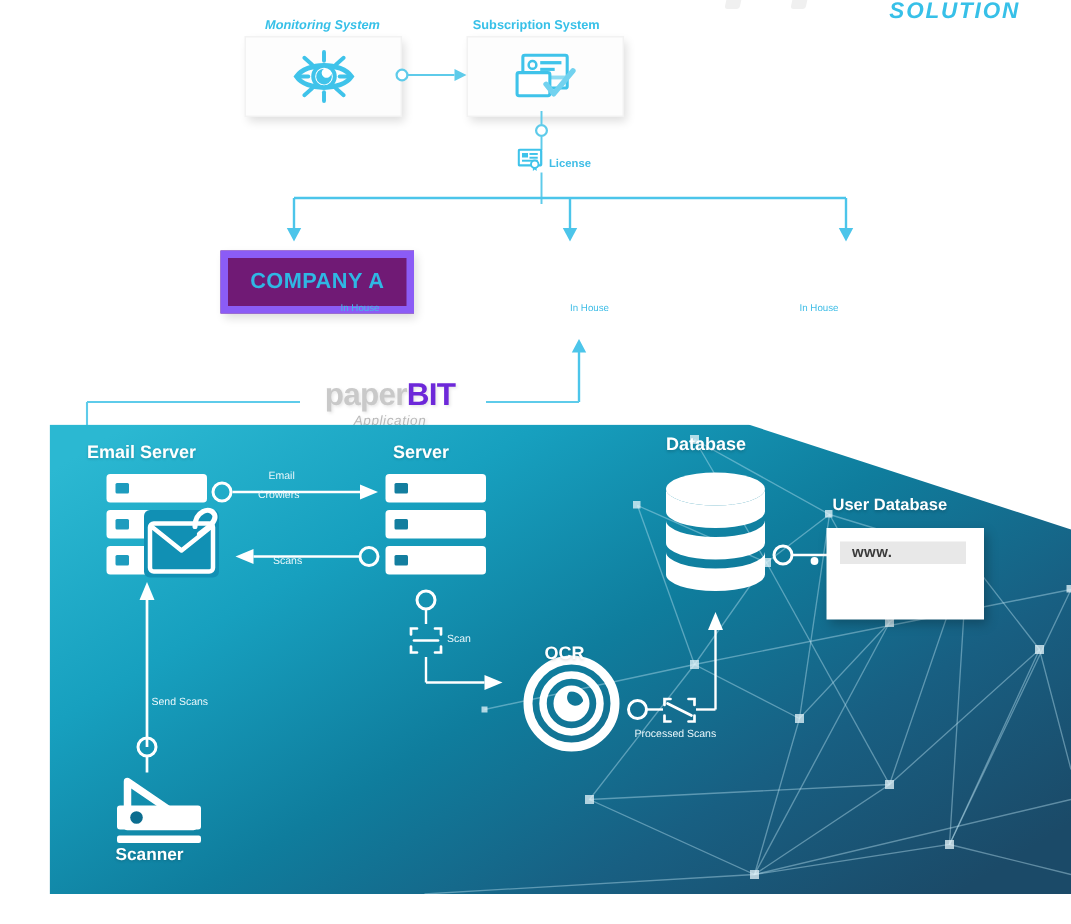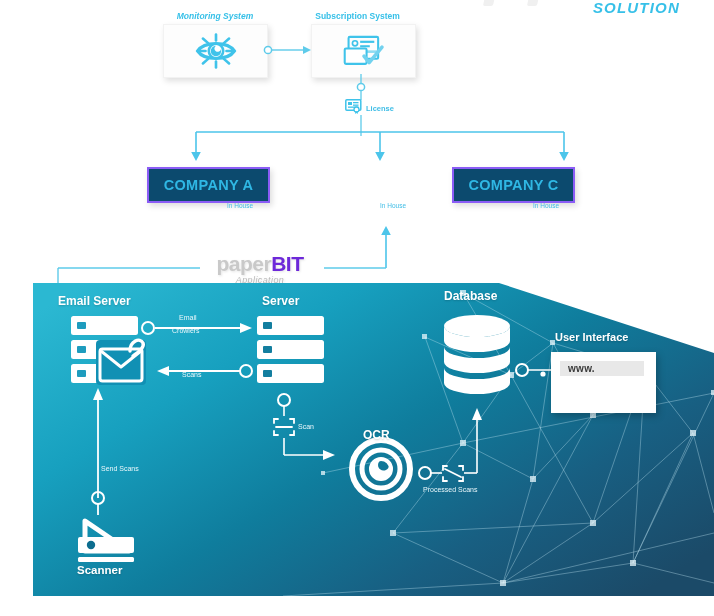--- a/index.html
+++ b/index.html
@@ -44,22 +44,22 @@
     background:#fdfdfd;
     border:1px solid #f2f2f2;
     box-shadow:2px 3px 6px rgba(0,0,0,.13);
     display:flex;align-items:center;justify-content:center;
   }
 
   
   .co-box{
     position:absolute;
     height:32px;
-    background:#0c4a6e;
-    border:2px solid #8b5cf6;
+    background:#701a75;
+    border:5px solid #8b5cf6;
     box-shadow:2px 3px 6px rgba(0,0,0,.14);
     display:flex;align-items:center;justify-content:center;
   }
   .co-box span{
     font-size:14.5px;font-weight:bold;
     color:#2fb7e4;letter-spacing:.3px;
     white-space:nowrap;
   }
   .inhouse{
     position:absolute;
@@ -200,23 +200,20 @@
     <path d="M369.2 26 L378.8 26 L374 35 Z" fill="#4cc5ea"></path>
   </svg>
 
   <div class="co-box" style="left:147px;top:167px;width:119px;">
     <span>COMPANY A</span>
   </div>
   <div class="inhouse" style="left:227px;top:202px;">In House</div>
 
   <div class="inhouse" style="left:380px;top:202px;">In House</div>
 
-  <div class="co-box" style="left:452px;top:167px;width:119px;">
-    <span>COMPANY C</span>
-  </div>
   <div class="inhouse" style="left:533px;top:202px;">In House</div>
 
   <svg class="abs" style="left:52px;top:212px;" width="340" height="76">
 
     <line x1="334" y1="56" x2="334" y2="22" stroke="#4cc5ea" stroke-width="1.6"></line>
     <path d="M329.2 23 L338.8 23 L334 14 Z" fill="#4cc5ea"></path>
 
     <line x1="272" y1="56" x2="334" y2="56" stroke="#5ecbea" stroke-width="1.4"></line>
 
     <line x1="6" y1="56" x2="148" y2="56" stroke="#5ecbea" stroke-width="1.4"></line>
@@ -392,21 +389,21 @@
         <line x1="495" y1="87" x2="555" y2="87" stroke-width="1.6"></line>
       </g>
       <circle cx="510" cy="91" r="2.6" fill="#ffffff"></circle>
       <path d="M555 82 L567 87 L555 92 Z" fill="#ffffff"></path>
     </svg>
 
     <div class="panel-label" style="left:25px;top:11px;font-size:12px;">Email Server</div>
     <div class="panel-label" style="left:229px;top:11px;font-size:12px;">Server</div>
     <div class="panel-label" style="left:330px;top:145px;font-size:12px;">OCR</div>
     <div class="panel-label" style="left:411px;top:6px;font-size:12px;">Database</div>
-    <div class="panel-label" style="left:522px;top:48px;font-size:11px;">User Interface</div>
+    <div class="panel-label" style="left:522px;top:48px;font-size:11px;">User Database</div>
     <div class="panel-label" style="left:44px;top:281px;font-size:11.5px;">Scanner</div>
 
     <div class="flow-text" style="left:146px;top:31px;">Email</div>
     <div class="flow-text" style="left:139px;top:44px;">Crowlers</div>
     <div class="flow-text" style="left:149px;top:88px;">Scans</div>
     <div class="flow-text" style="left:68px;top:182px;">Send Scans</div>
     <div class="flow-text" style="left:265px;top:140px;">Scan</div>
     <div class="flow-text" style="left:390px;top:203px;">Processed Scans</div>
 
     <div class="ui-window" style="left:518px;top:69px;width:105px;height:61px;">

